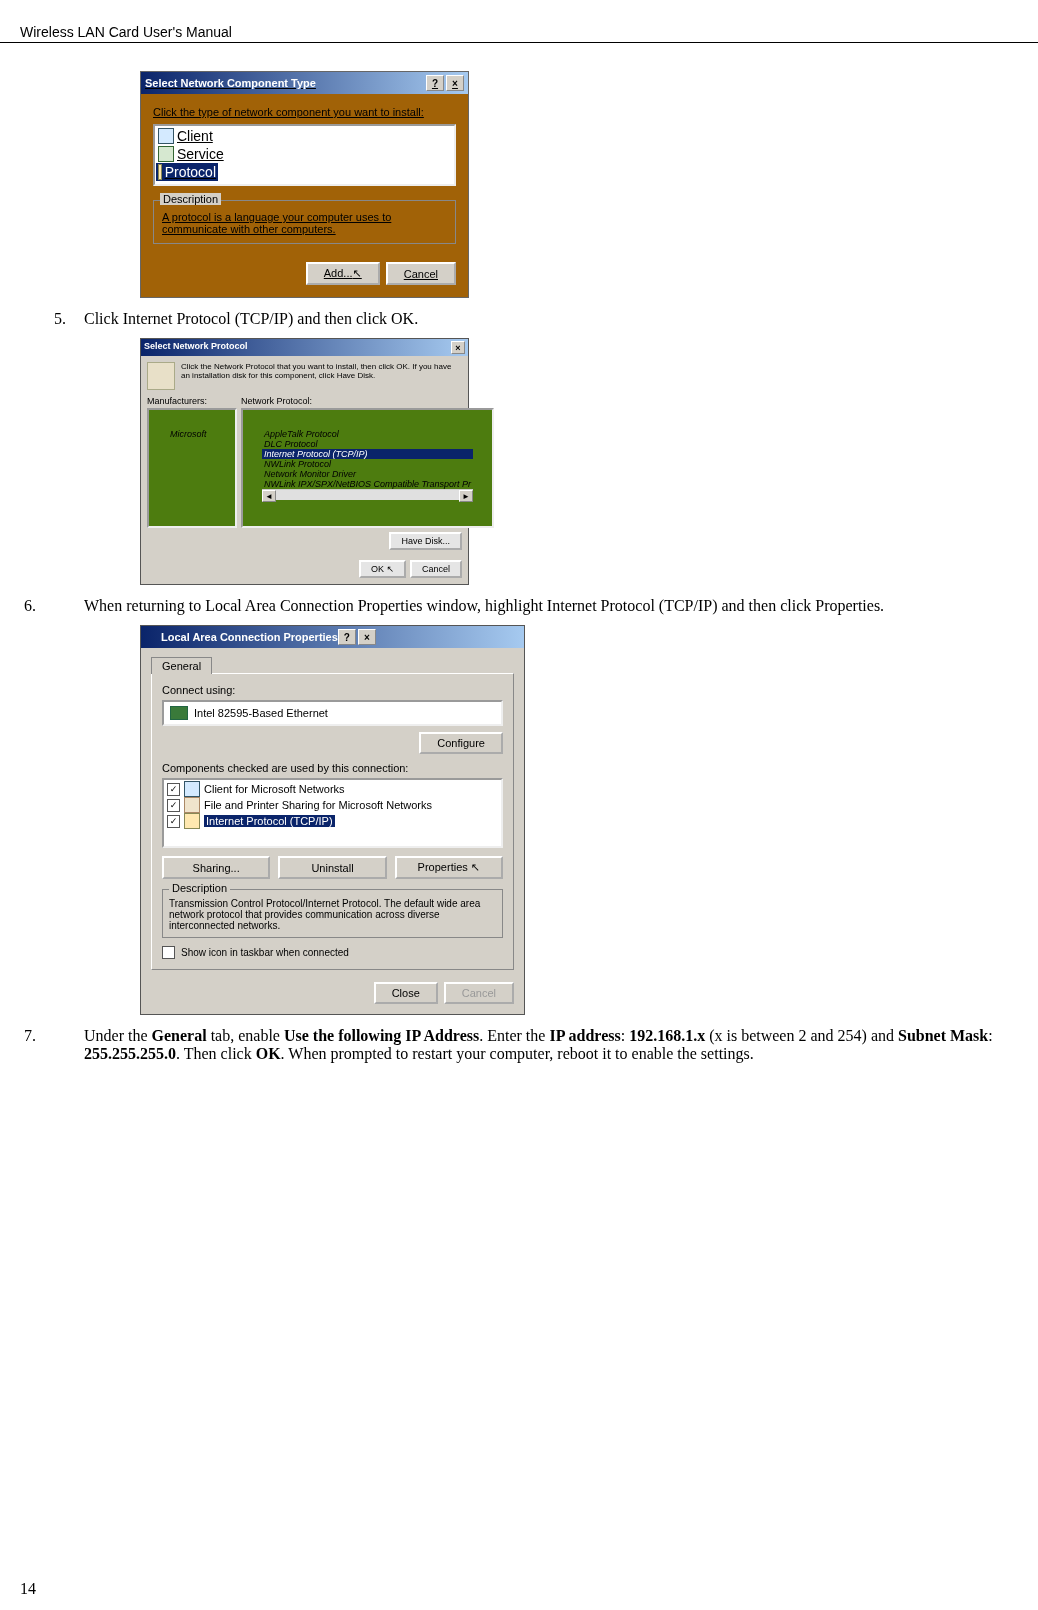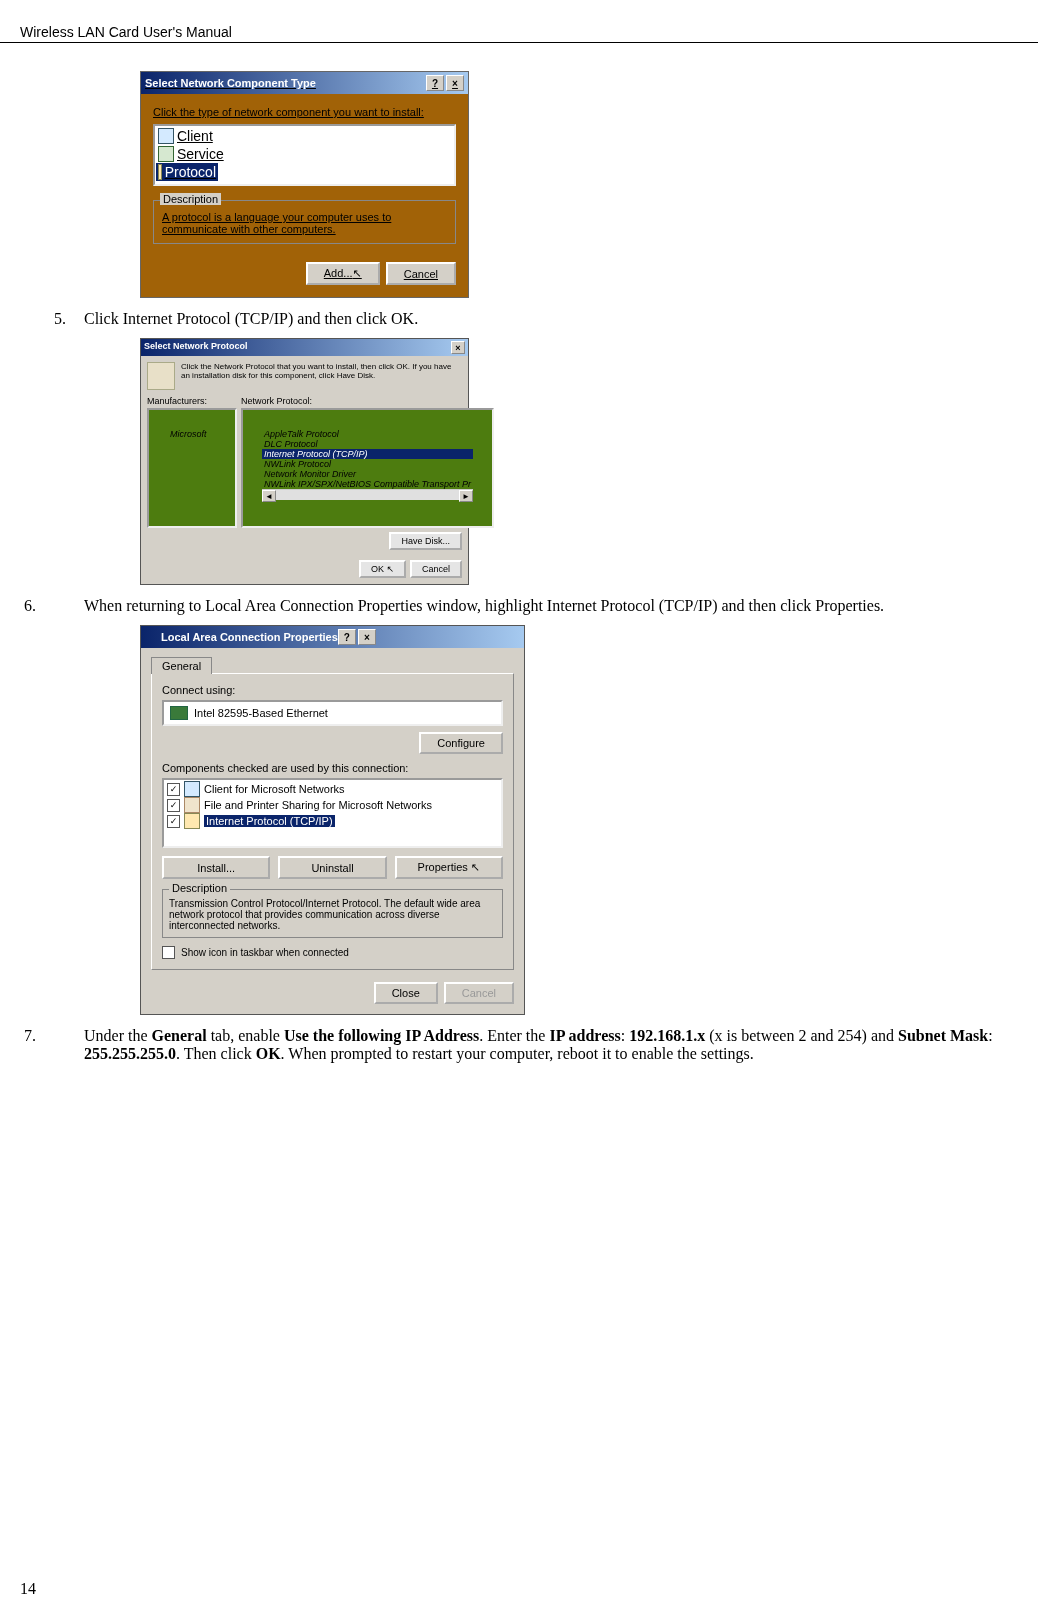--- a/index.html
+++ b/index.html
@@ -335,21 +335,21 @@
               <span class="ic ic-file"></span>
               <span class="txt">File and Printer Sharing for Microsoft Networks</span>
             </div>
             <div class="comp-item sel">
               <span class="chk">✓</span>
               <span class="ic ic-proto"></span>
               <span class="txt">Internet Protocol (TCP/IP)</span>
             </div>
           </div>
           <div class="btn-row3">
-            <button class="btn98">Install...</button>
+            <button class="btn98">Sharing...</button>
             <button class="btn98">Uninstall</button>
             <button class="btn98"><span>Properties</span> ↖</button>
           </div>
           <div class="desc-box">
             <div class="legend">Description</div>
             <div>Transmission Control Protocol/Internet Protocol. The default wide area network protocol that provides communication across diverse interconnected networks.</div>
           </div>
           <div class="chk-row">
             <span class="chk"></span>
             <span>Show icon in taskbar when connected</span>

